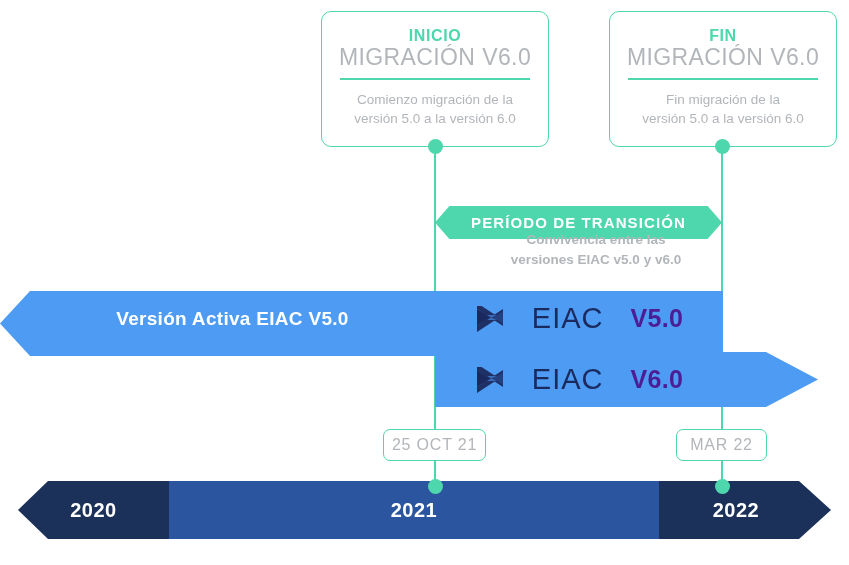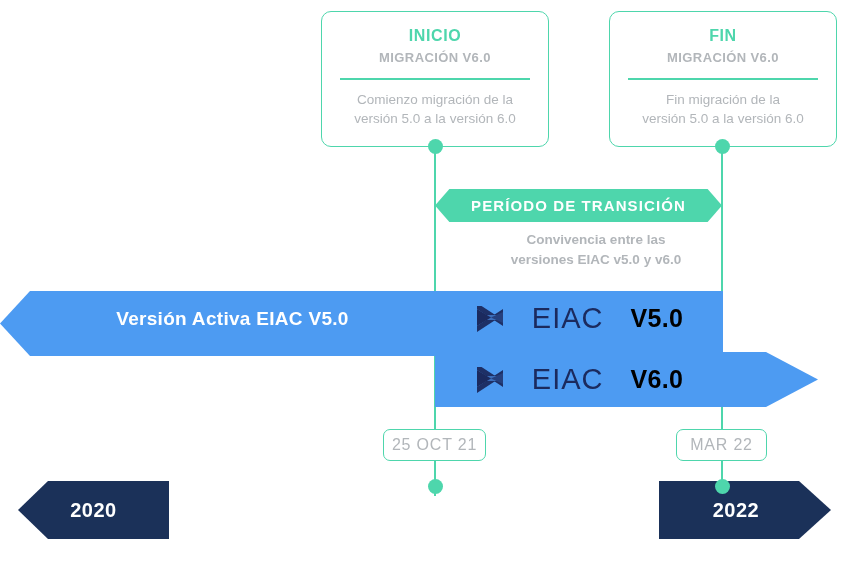--- a/index.html
+++ b/index.html
@@ -32,25 +32,25 @@
     padding: 14px 14px 12px 14px;
   }
   .card-title {
     font-size: 16px;
     font-weight: bold;
     color: #4ed6ac;
     letter-spacing: 0.6px;
     line-height: 20px;
   }
   .card-subtitle {
-    font-size: 13px;
+    font-size: 23px;
     color: #b2b6ba;
     letter-spacing: 0.4px;
     line-height: 23px;
-    font-weight: bold;
+    font-weight: normal;
   }
   .card-rule {
     height: 1.5px;
     background: #4ed6ac;
     margin: 9px 4px 10px 4px;
   }
   .card-body {
     font-size: 13.5px;
     color: #b2b6ba;
     line-height: 19px;
@@ -75,20 +75,21 @@
     position: absolute;
     background: #4ed6ac;
     color: #ffffff;
     font-size: 15px;
     font-weight: bold;
     letter-spacing: 1.1px;
     display: flex;
     align-items: center;
     justify-content: center;
     clip-path: polygon(0% 50%, 5% 0%, 95% 0%, 100% 50%, 95% 100%, 5% 100%);
+    margin-top: 17px;
   }
   .banner-note {
     position: absolute;
     text-align: center;
     color: #b2b6ba;
     font-size: 13.5px;
     font-weight: bold;
     line-height: 20px;
   }
 
@@ -122,21 +123,21 @@
   }
   .logo-mark { display: block; }
   .logo-word {
     font-size: 29px;
     color: #1b2a5e;
     letter-spacing: 1px;
     font-weight: normal;
   }
   .logo-ver {
     font-size: 25px;
-    color: #000000;
+    color: #4c1d95;
     font-weight: bold;
     letter-spacing: 0.3px;
   }
 
   
   .pill {
     position: absolute;
     box-sizing: border-box;
     border: 1.5px solid #4ed6ac;
     border-radius: 7px;
@@ -251,20 +252,23 @@
     <span>25 OCT 21</span>
   </div>
   <div class="pill" style="left:676px; top:429px; width:91px; height:32px;">
     <span>MAR 22</span>
   </div>
 
   <div class="axis">
     <div class="axis-seg seg-start" style="left:18px; width:151px; background:#1b3159;">
       <span class="axis-label">2020</span>
     </div>
+    <div class="axis-seg" style="left:169px; width:490px; background:#2b569f;">
+      <span class="axis-label">2021</span>
+    </div>
     <div class="axis-seg seg-end" style="left:659px; width:172px; background:#1b3159;">
       <span class="axis-label" style="margin-right:18px;">2022</span>
     </div>
   </div>
 
   <div class="dot" style="left:428px; top:479px;"></div>
   <div class="dot" style="left:715px; top:479px;"></div>
 
 </div>
 

